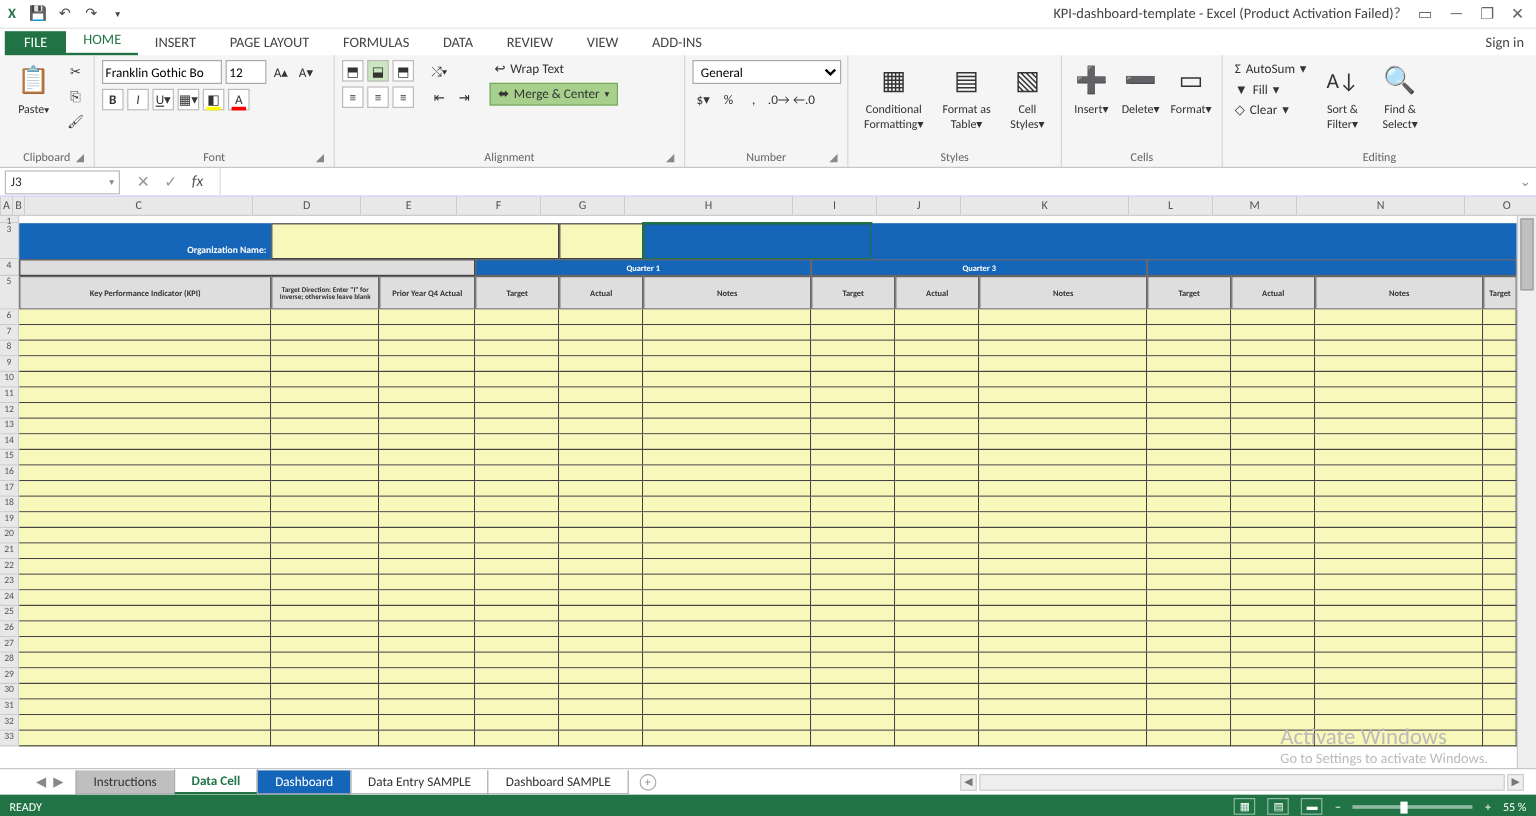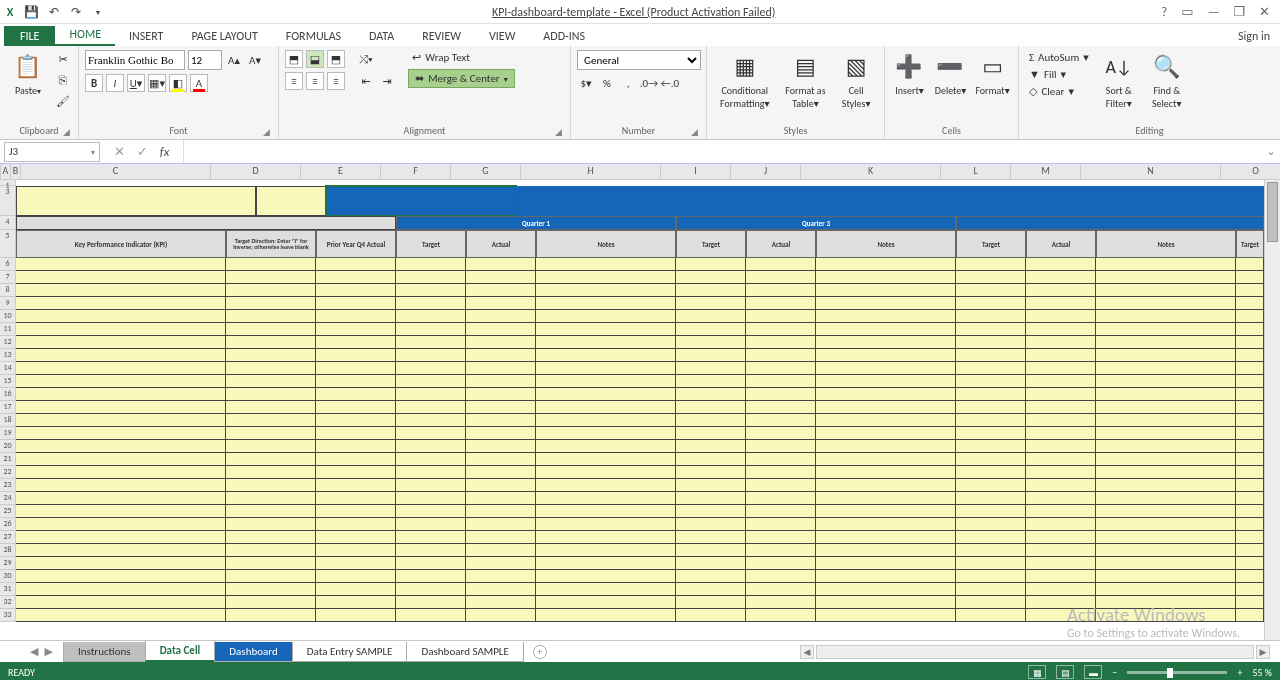--- a/index.html
+++ b/index.html
@@ -2,21 +2,21 @@
 <html><head>
 <meta charset="utf-8">
 <style>
 * { margin: 0; padding: 0; box-sizing: border-box; font-family: "Segoe UI", Calibri, sans-serif; }
 body { background: #fff; font-size: 11px; color: #333; overflow: hidden; width: 1280px; height: 680px; position: relative; }
 
 
 .titlebar { height: 24px; background: #fff; display: flex; align-items: center; border-bottom: 1px solid #e0e0e0; }
 .titlebar .qat { display: flex; align-items: center; padding-left: 2px; gap: 6px; }
 .titlebar .qat-ico { width: 16px; height: 16px; display: flex; align-items: center; justify-content: center; font-size: 12px; color: #444; }
-.titlebar .title { flex: 1; text-align: center; color: #444; font-size: 12px; text-decoration: underline; }
+.titlebar .title { flex: 1; text-align: right; color: #444; font-size: 12px; }
 .titlebar .wincontrols { display: flex; align-items: center; gap: 14px; padding-right: 10px; font-size: 13px; color: #666; }
 
 
 .tabs { height: 22px; background: #fff; display: flex; align-items: flex-end; padding-left: 4px; }
 .tabs .file-tab { background: #217346; color: #fff; padding: 3px 16px; font-size: 12px; }
 .tabs .tab { padding: 3px 14px; font-size: 12px; text-transform: uppercase; color: #444; cursor: pointer; }
 .tabs .tab.active { color: #217346; border-bottom: 2px solid #217346; }
 .tabs .signin { margin-left: auto; padding: 3px 10px; color: #444; font-size: 12px; }
 
 
@@ -126,21 +126,21 @@
         <span class="sq nb">⎘</span>
         <span class="sq nb">🖌</span>
       </div>
     </div>
     <div class="group-label"><span>Clipboard</span><span class="dl">◢</span></div>
   </div>
 
   <div class="group" style="width:200px">
     <div class="group-body col" style="gap:4px">
       <div class="row">
-        <input class="dd" style="width: 100px; font-family: Liberation Serif, serif;" value="Franklin Gothic Bo">
+        <input class="dd" style="width: 100px;" value="Franklin Gothic Bo">
         <input class="dd" style="width: 34px;" value="12">
         <span class="sq nb">A▴</span>
         <span class="sq nb">A▾</span>
       </div>
       <div class="row">
         <span class="sq">
             <b>B</b>
           </span>
         <span class="sq">
             <i>I</i>
@@ -309,20 +309,21 @@
         </div>
 
       <div style="flex:1">
 
         <div style="height:6px;display:flex">
             <div style="width:10px"></div>
             <div style="width:10px"></div>
           </div>
 
         <div style="display:flex;height:30px">
+          <div class="blue-hdr lbl-right" style="width:210px;display:flex;align-items:flex-end;justify-content:flex-end">Organization Name:</div>
           <div class="yellow" style="width:240px;border:1px solid #444"></div>
           <div class="yellow" style="width:70px;border:1px solid #444"></div>
           <div class="blue-hdr selected" style="width:190px;border:1px solid #444"></div>
           <div class="blue-hdr" style="flex:1"></div>
         </div>
 
         <div style="display:flex;height:14px">
           <div class="grey" style="width:380px;border:1px solid #444"></div>
           <div class="blue-hdr cell" style="width:280px;color:#fff">Quarter 1</div>
           <div class="blue-hdr cell" style="width:280px;color:#fff">Quarter 3</div>

